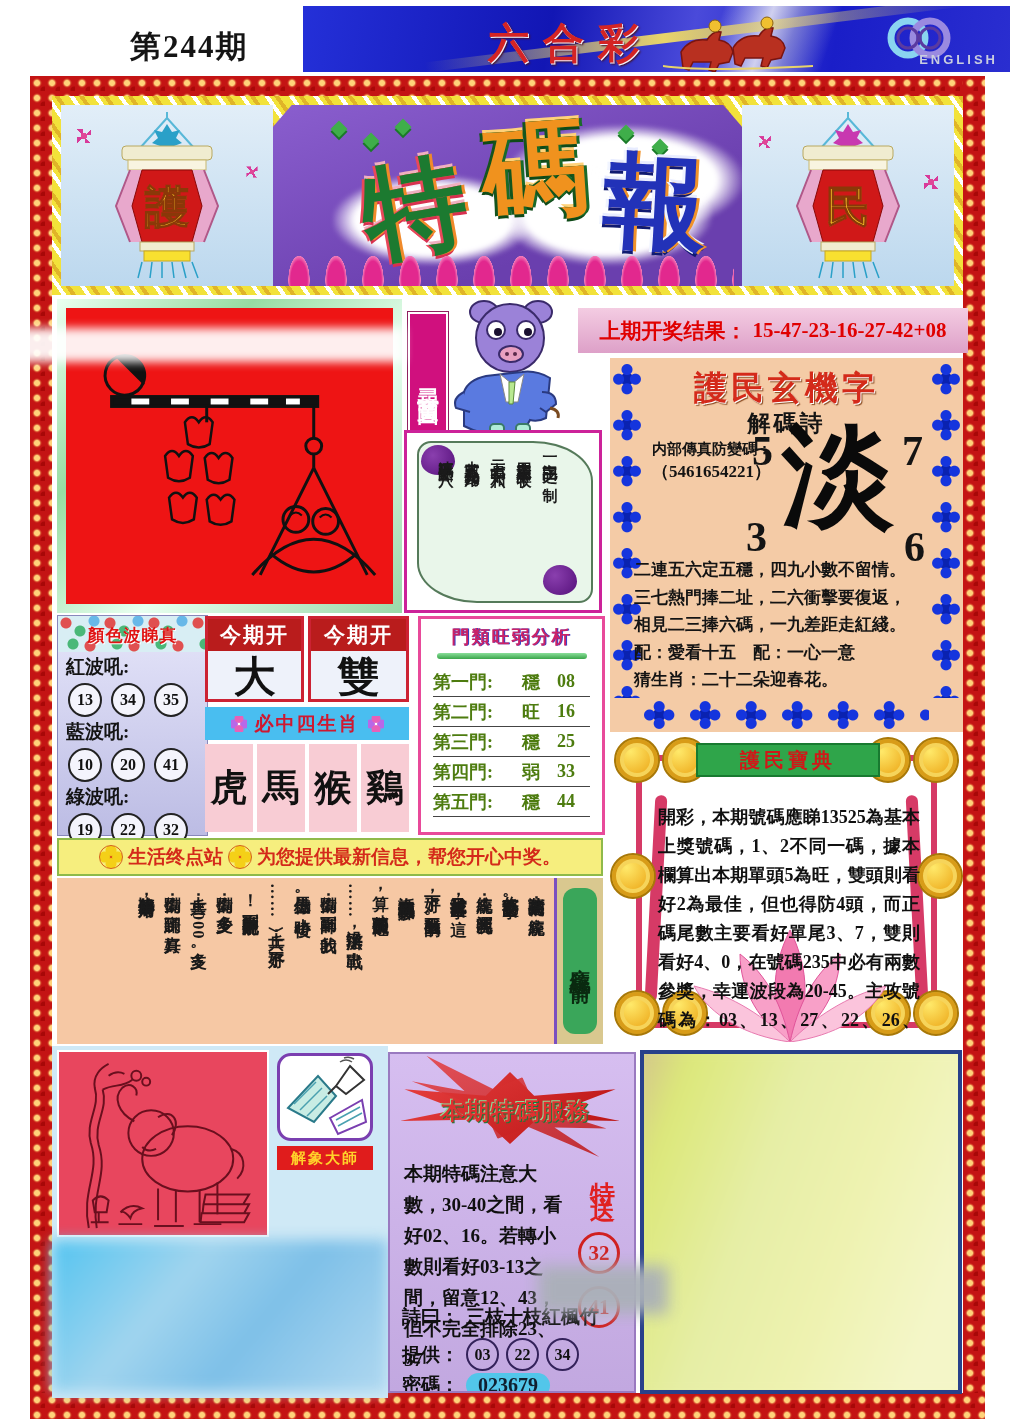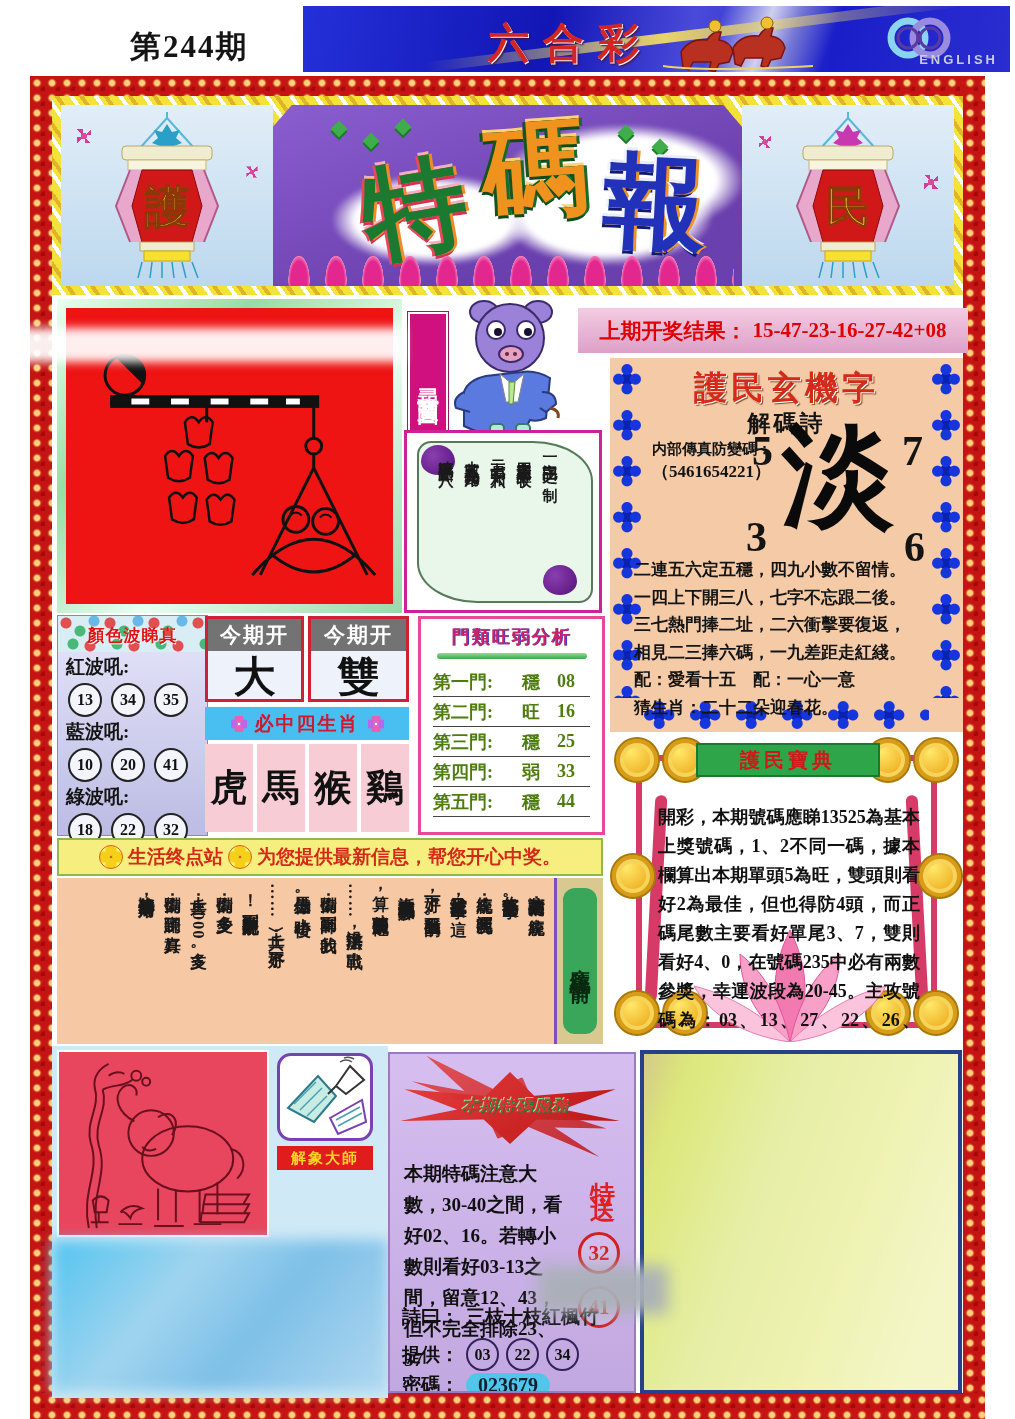--- a/index.html
+++ b/index.html
@@ -52,21 +52,21 @@
   .poem{left:24px;top:198px;width:312px;font-size:17px;font-weight:bold;color:#141414;line-height:27.5px;white-space:nowrap;}
   
   .waves{left:57px;top:615px;width:151px;height:221px;background:linear-gradient(180deg,#e6e6fa 0%,#bcbce4 100%);border:1px solid #8888bb;box-sizing:border-box;}
   .waves-title{position:relative;height:36px;background-image:radial-gradient(circle at 8px 7px,#e05050 5px,transparent 6px),radial-gradient(circle at 22px 15px,#4ab878 5px,transparent 6px),radial-gradient(circle at 36px 5px,#68b8e8 5px,transparent 6px),radial-gradient(circle at 15px 28px,#4ab878 5px,transparent 6px),radial-gradient(circle at 32px 30px,#e05050 5px,transparent 6px);background-size:44px 36px;background-color:#d8eef4;}
   .waves-title span{position:absolute;left:0;right:0;top:8px;text-align:center;font-size:17px;font-weight:bold;color:#e01414;text-shadow:1px 1px 0 #fff;letter-spacing:1px;}
   .wgroup{margin:2px 6px 0 8px;font-size:19px;font-weight:bold;color:#141414;}
   .wnums{display:flex;gap:9px;margin:3px 0 2px 2px;}
   .wcirc{width:30px;height:30px;border:2px solid #222;border-radius:50%;background:#f4f4fc;display:flex;align-items:center;justify-content:center;font-size:16px;font-weight:bold;color:#111;}
   
   .drawbox{top:616px;width:99px;height:86px;border:3px solid #cc2233;box-sizing:border-box;background:#eef2fa;}
-  .drawhead{height:32px;background:#737373;color:#fff;font-size:21px;font-weight:bold;display:flex;align-items:center;justify-content:center;letter-spacing:2px;}
+  .drawhead{height:32px;background:#b91c1c;color:#fff;font-size:21px;font-weight:bold;display:flex;align-items:center;justify-content:center;letter-spacing:2px;}
   .drawval{height:51px;display:flex;align-items:center;justify-content:center;font-size:42px;font-weight:bold;color:#111;}
   
   .zstrip{left:205px;top:707px;width:204px;height:33px;background:#49bef0;display:flex;align-items:center;justify-content:center;gap:8px;}
   .zstrip span{font-size:19px;font-weight:bold;color:#d01830;letter-spacing:2px;}
   .pinw{width:16px;height:16px;background:radial-gradient(circle at 50% 15%,#e860b8 4px,transparent 5px),radial-gradient(circle at 50% 85%,#e860b8 4px,transparent 5px),radial-gradient(circle at 15% 50%,#b868e8 4px,transparent 5px),radial-gradient(circle at 85% 50%,#b868e8 4px,transparent 5px),radial-gradient(circle,#fff 3px,transparent 4px);}
   .zcells{left:205px;top:744px;width:204px;height:88px;display:flex;gap:4px;}
   .zcell{flex:1;background:#f8ccd4;display:flex;align-items:center;justify-content:center;font-size:37px;font-weight:bold;color:#111;}
   
   .gates{left:418px;top:616px;width:187px;height:219px;background:#fff;border:3px solid #e84a9a;box-sizing:border-box;}
   .gates-title{text-align:center;margin-top:6px;font-size:18px;font-weight:bold;color:#cc2266;text-shadow:1px 0 #3344cc;letter-spacing:2px;}
@@ -94,21 +94,21 @@
   .blbg{left:52px;top:1046px;width:336px;height:352px;background:#cfe9f6;}
   .elephantbox{left:57px;top:1050px;width:212px;height:187px;background:#e8465e;border:2px solid #fff;box-sizing:border-box;}
   .master-icon{left:277px;top:1053px;width:96px;height:88px;background:#fff;border:3px solid #7a3fb0;border-radius:14px;box-sizing:border-box;overflow:hidden;}
   .master-label{left:277px;top:1146px;width:96px;height:24px;background:#e01c1c;color:#ffd22a;font-size:15px;font-weight:bold;display:flex;align-items:center;justify-content:center;letter-spacing:2px;}
   .blur-blue{left:52px;top:1240px;width:336px;height:152px;background:linear-gradient(130deg,#54c4f0 0%,#a0d4ee 35%,#7ec0e8 60%,#b0d8f0 100%);filter:blur(7px);}
   
   .special{left:388px;top:1052px;width:248px;height:341px;background:linear-gradient(180deg,#d6bef0,#c2a8e0);border:2px solid #9a7ac0;box-sizing:border-box;overflow:hidden;}
   .burst{left:10px;top:18px;width:220px;height:72px;}
   .burst .b1,.burst .b2{position:absolute;left:0;top:0;width:100%;height:100%;background:linear-gradient(135deg,#e84040,#b81212);clip-path:polygon(50% 0,61% 33%,98% 24%,74% 52%,100% 68%,62% 66%,50% 100%,38% 66%,0 68%,26% 52%,2% 24%,39% 33%);}
   .burst .b2{transform:rotate(22deg) scale(.92);opacity:.85;}
-  .burst .btxt{position:absolute;left:12px;right:0;top:24px;text-align:center;font-style:italic;font-size:16px;font-weight:bold;color:#e03030;text-shadow:1px 1px 0 #1a7a3a,-1px -1px 0 #8adf9a;letter-spacing:2px;}
+  .burst .btxt{position:absolute;left:12px;right:0;top:24px;text-align:center;font-size:23px;font-weight:bold;color:#e03030;text-shadow:1px 1px 0 #1a7a3a,-1px -1px 0 #8adf9a;letter-spacing:2px;}
   .sp-body{left:14px;top:104px;width:162px;font-size:19px;font-weight:bold;color:#101010;line-height:31px;}
   .sp-gift{left:196px;top:108px;writing-mode:vertical-rl;text-orientation:upright;font-size:25px;font-weight:bold;color:#e02020;letter-spacing:16px;}
   .gcirc{width:42px;height:42px;border:3px solid #d02020;border-radius:50%;color:#d02020;font-size:21px;font-weight:bold;display:flex;align-items:center;justify-content:center;box-sizing:border-box;background:rgba(255,255,255,.15);}
   .sp-line{left:12px;width:224px;display:flex;align-items:center;gap:7px;font-size:19px;font-weight:bold;color:#101010;}
   .pcirc{width:33px;height:33px;border:2.5px solid #33225a;border-radius:50%;display:flex;align-items:center;justify-content:center;font-size:16px;font-weight:bold;color:#111;box-sizing:border-box;}
   .pw-pill{background:#52c6ea;border-radius:14px;padding:1px 12px;font-size:20px;color:#102030;}
   .blur-gray{left:538px;top:1266px;width:130px;height:48px;background:#aab0b8;filter:blur(8px);opacity:.95;z-index:6;}
   
   .brbox{left:640px;top:1050px;width:322px;height:344px;border:4px solid #28408a;box-sizing:border-box;overflow:hidden;background:#e8eca0;}
   .brblur{position:absolute;left:-14px;top:-14px;right:-14px;bottom:-14px;background:linear-gradient(110deg,#d0bc8e 0%,#dce87a 14%,#e6eea6 38%,#eef2b0 60%,#f4f6c8 85%);filter:blur(9px);}
@@ -288,21 +288,20 @@
     <div class="abs mys-sub">解碼詩</div>
     <div class="abs fax1">内部傳真防變碼：</div>
     <div class="abs fax2">（5461654221）</div>
     <span class="abs cornnum" style="left:142px;top:72px">5</span>
     <span class="abs cornnum" style="left:292px;top:72px">7</span>
     <span class="abs cornnum" style="left:136px;top:158px">3</span>
     <span class="abs cornnum" style="left:294px;top:168px">6</span>
     <div class="abs bigchar">淡</div>
     <div class="abs poem">
       <div>二連五六定五穩，四九小數不留情。</div>
-      <div>一四上下開三八，七字不忘跟二後。</div>
       <div>三七熱門捧二址，二六衝擊要復返，</div>
       <div>相見二三捧六碼，一九差距走紅綫。</div>
       <div>配：愛看十五　配：一心一意</div>
       <div>猜生肖：二十二朵迎春花。</div>
     </div>
   </div>
 
   <div class="abs waves">
     <div class="waves-title">
         <span>顏色波睇真</span>
@@ -319,21 +318,21 @@
       <span>藍波吼:</span>
       <div class="wnums">
         <span class="wcirc">10</span>
         <span class="wcirc">20</span>
         <span class="wcirc">41</span>
       </div>
     </div>
     <div class="wgroup">
       <span>綠波吼:</span>
       <div class="wnums">
-        <span class="wcirc">18</span>
+        <span class="wcirc">19</span>
         <span class="wcirc">22</span>
         <span class="wcirc">32</span>
       </div>
     </div>
   </div>
 
   <div class="abs drawbox" style="left:205px">
     <div class="drawhead">今期开</div>
     <div class="drawval">大</div>
   </div>

